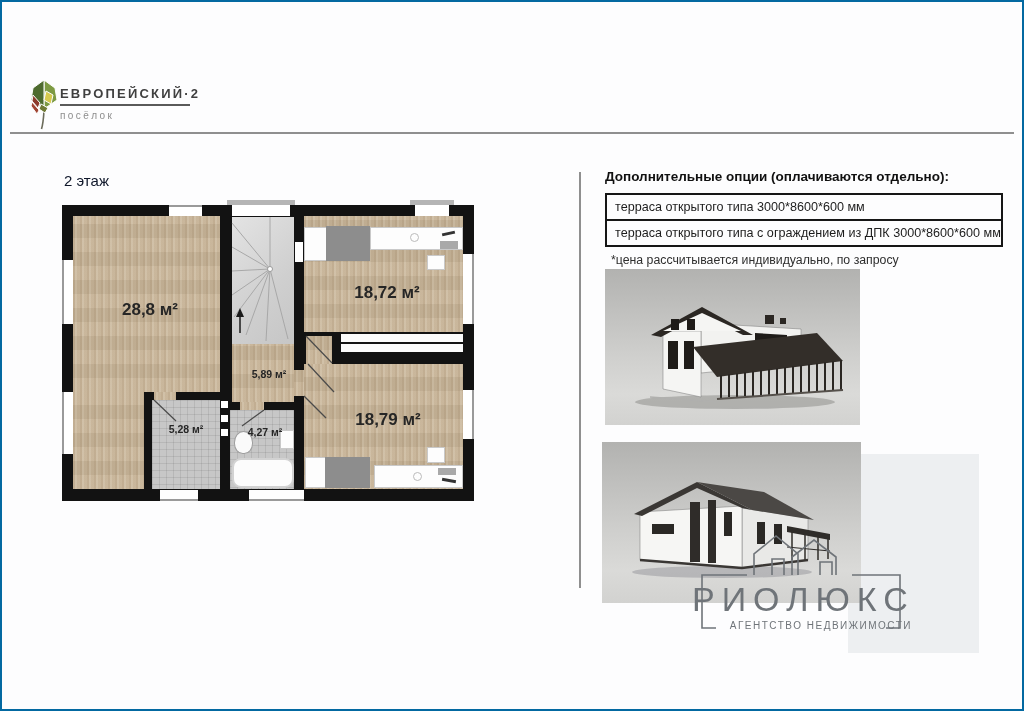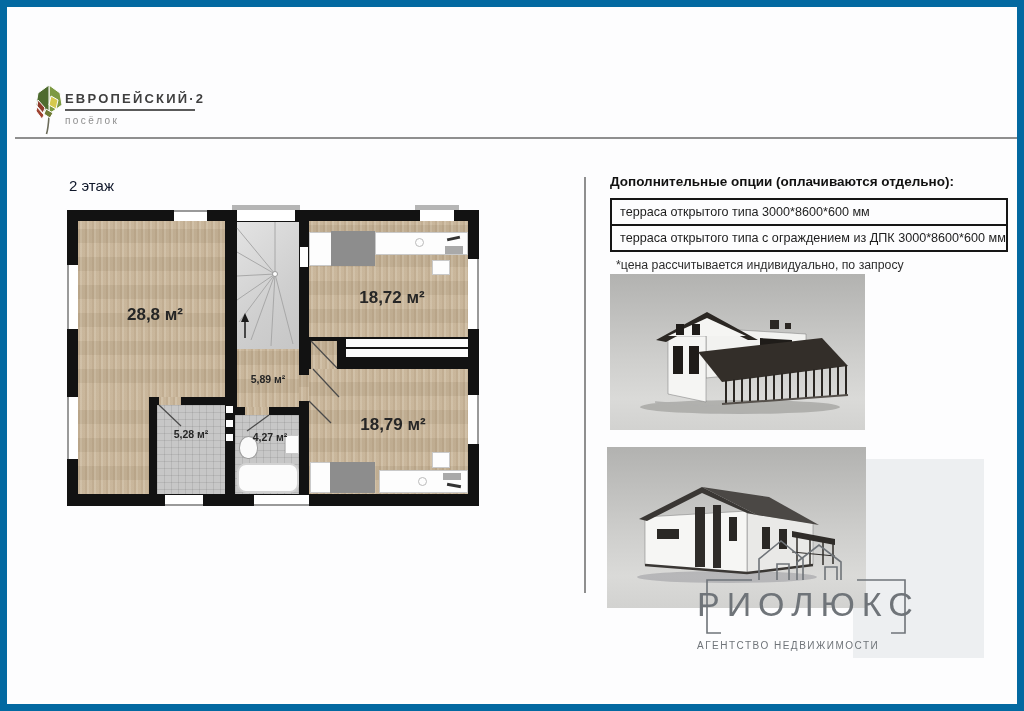--- a/index.html
+++ b/index.html
@@ -1,16 +1,16 @@
 <!DOCTYPE html>
 <html><head>
 <meta charset="utf-8">
 <style>
   html,body{margin:0;padding:0;background:#ffffff;font-family:"Liberation Sans",sans-serif;}
-  .page{position:relative;width:1024px;height:711px;background:#fdfdfe;border:7px solid #0369a1;box-sizing:border-box;overflow:hidden;}
+  .page{position:relative;width:1024px;height:711px;background:#fdfdfe;border:2px solid #0369a1;box-sizing:border-box;overflow:hidden;}
   .abs{position:absolute;}
   
   .brand-name{font-size:13px;font-weight:800;letter-spacing:2.2px;color:#3f3f3f;white-space:nowrap;}
   .brand-sub{font-size:10px;letter-spacing:2.4px;color:#8d8d8d;}
   .brand-line{height:2px;background:#5a5a5a;}
   .site{font-size:17px;color:#161616;border-bottom:1.5px solid #161616;padding-bottom:1px;text-decoration:none;white-space:nowrap;}
   .hrule{height:2px;background:#8f8f8f;}
   .vrule{width:2px;background:#8f8f8f;}
   
   .floor-title{font-size:15px;color:#0f172a;}
@@ -28,21 +28,21 @@
   .whitef{background:#fdfdfd;border:1px solid #c9c9c9;box-sizing:border-box;}
   .blanket{background:#8d8d8d;}
   .roomlbl{font-size:17px;font-weight:700;color:#262626;white-space:nowrap;transform:translate(-50%,-50%);}
   
   .opt-head{font-size:13.5px;font-weight:700;color:#111;}
   .opt-box{width:398px;height:28px;border:2px solid #161616;box-sizing:border-box;font-size:12.6px;color:#1d1d1d;line-height:24px;padding-left:8px;background:#fdfdfe;white-space:nowrap;overflow:hidden;}
   .opt-note{font-size:12.3px;color:#2e2e2e;}
   .render{background:linear-gradient(180deg,#b2b2b0 0%,#cfcfcd 55%,#dadad8 80%,#d2d2d0 100%);}
   .wm-panel{background:#edeff1;}
   .agency-name{font-size:34px;letter-spacing:7px;color:#6f7479;text-align:center;font-weight:400;}
-  .agency-tag{font-size:10px;letter-spacing:1.5px;color:#6f7479;text-align:left;margin-top:15px;}
+  .agency-tag{font-size:10px;letter-spacing:1.5px;color:#6f7479;text-align:right;}
 </style>
 </head>
 <body>
 
 <div class="page">
 
   <div class="abs" style="left:26px;top:76px;width:32px;height:52px;">
     <svg width="32" height="52" viewBox="0 0 32 52">
       <path d="M16,33 C15.5,41 15,46 13.5,51" stroke="#6b6b5a" stroke-width="1.6" fill="none"></path>
       <polygon points="16,2 27,10 29,22 16,31" fill="#7d9a43" stroke="#fff" stroke-width="1"></polygon>
@@ -143,21 +143,21 @@
         <line x1="92" y1="195" x2="114" y2="216"></line>
         <line x1="202" y1="205" x2="180" y2="221"></line>
         <line x1="246" y1="159" x2="272" y2="187"></line>
         <line x1="242" y1="191" x2="264" y2="213"></line>
         <line x1="244" y1="131" x2="270" y2="158"></line>
       </g>
     </svg>
 
     <div class="abs roomlbl" style="left:88px;top:105px;text-align:right;">28,8 м²</div>
     <div class="abs roomlbl" style="left:325px;top:88px;">18,72 м²</div>
-    <div class="abs roomlbl" style="left:201px;top:169px;font-size:10.5px;">5,89 м²</div>
+    <div class="abs roomlbl" style="left:207px;top:169px;font-size:10.5px;">5,89 м²</div>
     <div class="abs roomlbl" style="left:124px;top:224px;font-size:10.5px;">5,28 м²</div>
     <div class="abs roomlbl" style="left:203px;top:227px;font-size:10.5px;">4,27 м²</div>
     <div class="abs roomlbl" style="left:326px;top:215px;">18,79 м²</div>
   </div>
 
   <div class="abs vrule" style="left:577px;top:170px;height:416px;"></div>
 
   <div class="abs opt-head" style="left:603px;top:167px;">Дополнительные опции (оплачиваются отдельно):</div>
   <div class="abs opt-box" style="left:603px;top:191px;">терраса открытого типа 3000*8600*600 мм</div>
   <div class="abs opt-box" style="left:603px;top:217px;">терраса открытого типа с ограждением из ДПК 3000*8600*600 мм</div>

